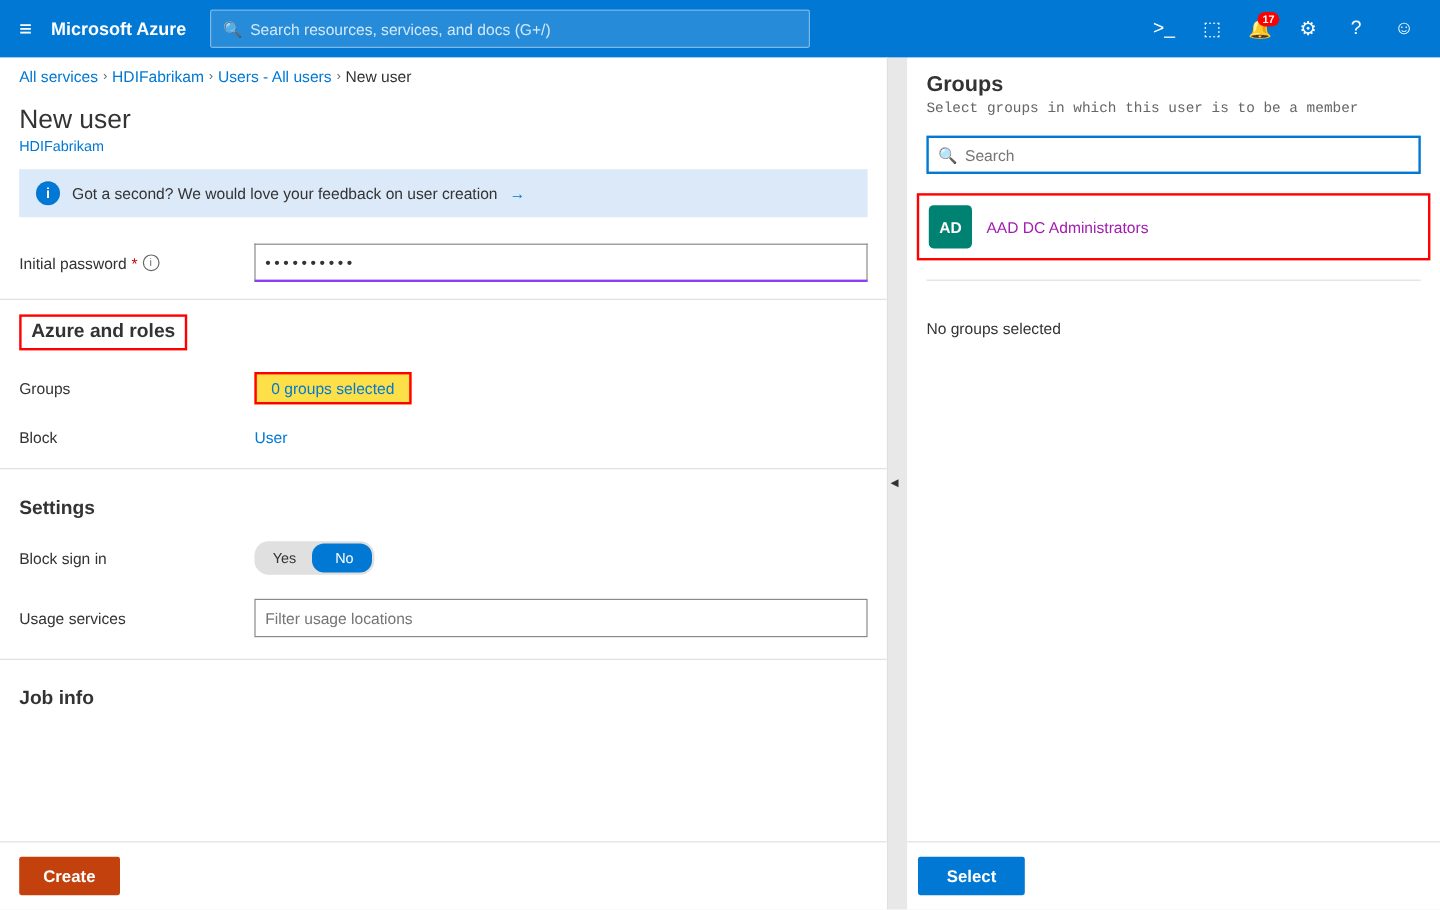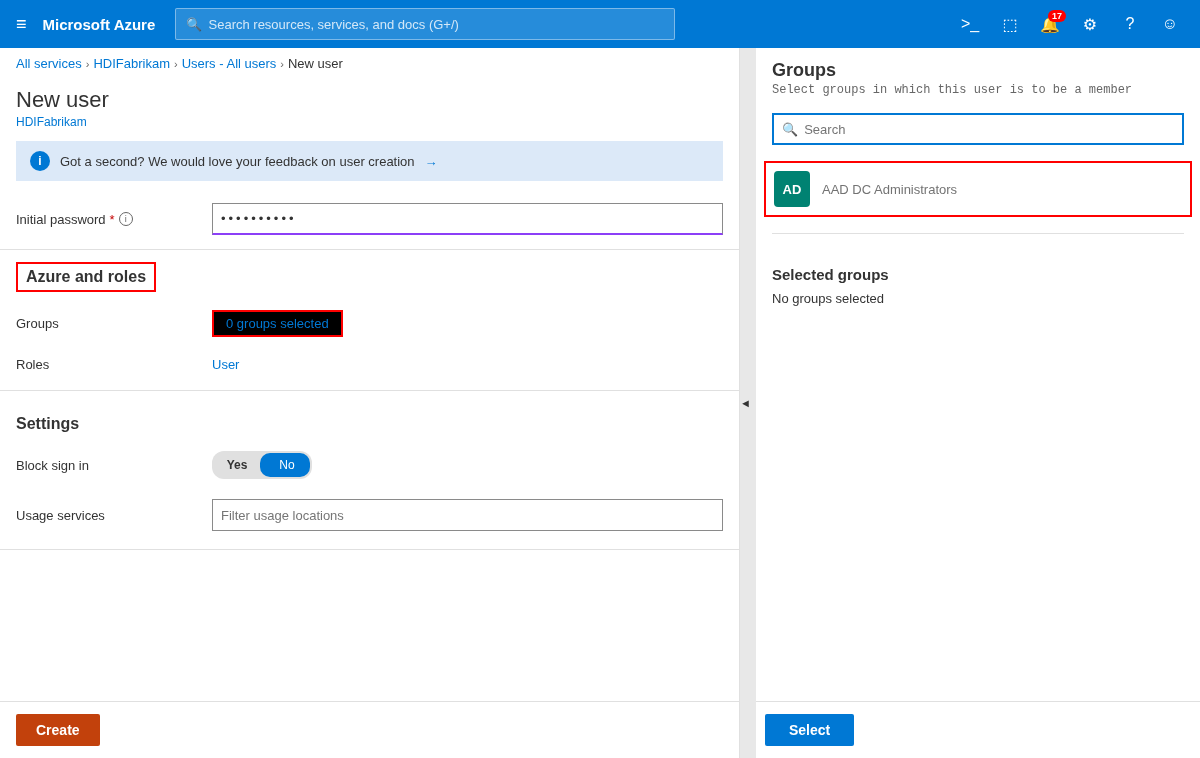--- a/index.html
+++ b/index.html
@@ -163,21 +163,21 @@
     }
     .groups-roles-label {
       font-size: 13px;
       color: #333;
       width: 180px;
       flex-shrink: 0;
     }
     .groups-selected-btn {
       border: 2px solid red;
       padding: 4px 12px;
-      background: #000000;
+      background: #fde047;
       color: #0078d4;
       font-size: 13px;
       cursor: pointer;
     }
     .roles-link {
       color: #0078d4;
       font-size: 13px;
       cursor: pointer;
       text-decoration: none;
     }
@@ -201,21 +201,21 @@
       cursor: pointer;
     }
     .toggle-yes, .toggle-no {
       flex: 1;
       text-align: center;
       font-size: 12px;
       font-weight: 500;
       z-index: 1;
       position: relative;
     }
-    .toggle-yes { color: #333; font-weight: bold; }
+    .toggle-yes { color: #333; }
     .toggle-no { color: white; }
     .toggle-pill {
       position: absolute;
       right: 2px;
       top: 2px;
       width: 50px;
       height: 24px;
       background: #0078d4;
       border-radius: 10px;
     }
@@ -315,21 +315,21 @@
       background: #008272;
       border-radius: 4px;
       display: flex; align-items: center; justify-content: center;
       color: white;
       font-size: 13px;
       font-weight: 600;
       flex-shrink: 0;
     }
     .group-name {
       font-size: 13px;
-      color: #737373;
+      color: #a21caf;
     }
 
     
     .selected-groups-section { padding: 16px; margin-top: 8px; }
     .selected-groups-title {
       font-size: 15px;
       font-weight: 600;
       color: #333;
       margin-bottom: 8px;
     }
@@ -432,21 +432,21 @@
       <div style="padding: 8px 0;">
         <span class="section-heading">Azure and roles</span>
       </div>
 
       <div class="groups-roles-row">
         <div class="groups-roles-label">Groups</div>
         <button class="groups-selected-btn">0 groups selected</button>
       </div>
 
       <div class="groups-roles-row">
-        <div class="groups-roles-label">Roles</div>
+        <div class="groups-roles-label">Block</div>
         <a class="roles-link">User</a>
       </div>
     </div>
 
     <hr class="section-hr" style="margin: 8px 0;">
 
     <div class="settings-section">
       <div class="settings-heading">Settings</div>
 
       <div class="groups-roles-row">
@@ -459,20 +459,23 @@
       </div>
 
       <div class="groups-roles-row">
         <div class="groups-roles-label">Usage services</div>
         <input class="usage-input" type="text" placeholder="Filter usage locations" style="">
       </div>
     </div>
 
     <hr class="section-hr" style="margin: 8px 0;">
 
+    <div class="job-info-section">
+      <div class="job-info-heading">Job info</div>
+    </div>
 
     <div class="bottom-bar">
       <button class="create-btn">Create</button>
     </div>
   </div>
 
   <div style="display:flex; align-items:center; background:#e8e8e8; width:16px; cursor:pointer;">
     <span style="font-size:11px; color:#333;">◄</span>
   </div>
 
@@ -490,21 +493,20 @@
     <div class="group-list">
       <div class="group-item">
         <div class="group-avatar">AD</div>
         <span class="group-name">AAD DC Administrators</span>
       </div>
     </div>
 
     <hr class="section-hr" style="margin: 8px 16px;">
 
     <div class="selected-groups-section">
-      <div class="selected-groups-title">Selected groups</div>
       <div class="no-groups-text">No groups selected</div>
     </div>
 
     <div class="select-btn-container">
       <button class="select-btn">Select</button>
     </div>
   </div>
 
 </div>
 

